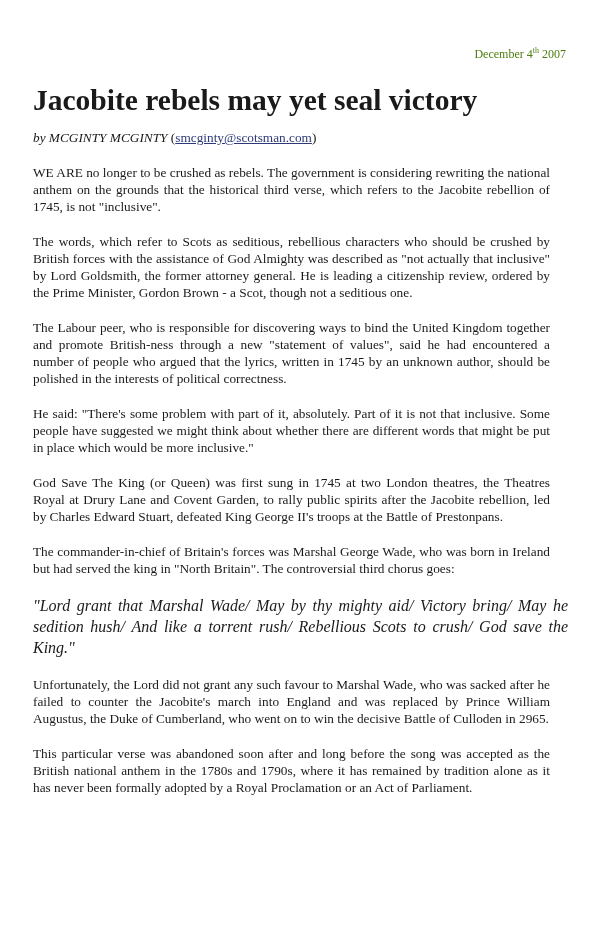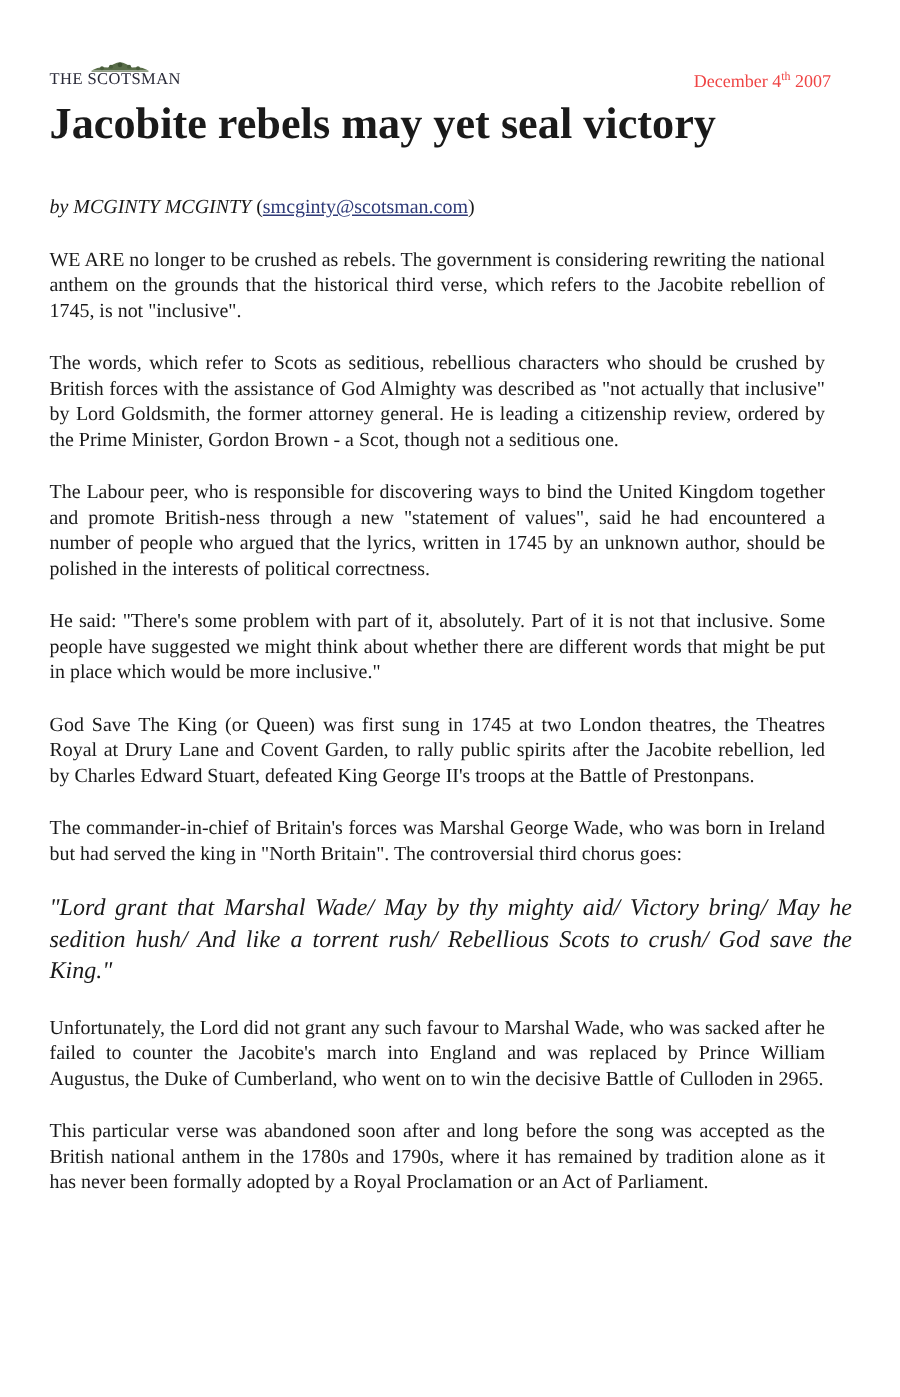--- a/index.html
+++ b/index.html
@@ -47,36 +47,36 @@
       left: 0;
       top: 9px;
       font-family: "Liberation Serif", "DejaVu Serif", serif;
       font-size: 11px;
       letter-spacing: 0.3px;
       color: #2a2a38;
       white-space: nowrap;
     }
     .date {
       position: absolute;
-      right: 14px;
+      right: 2px;
       top: 9px;
       font-size: 12px;
-      color: #ef4444;
+      color: #4d7c0f;
       white-space: nowrap;
       text-align: center;
     }
     .date sup {
       font-size: 8px;
       vertical-align: 5px;
       line-height: 0;
     }
     .headline {
       position: absolute;
       left: 0;
-      top: 66px;
+      top: 83px;
       margin: 0;
       font-family: "Liberation Serif", "DejaVu Serif", serif;
       font-weight: bold;
       font-size: 29.5px;
       line-height: 34px;
       color: #1a1a1a;
       white-space: nowrap;
     }
     .byline {
       position: absolute;
@@ -111,32 +111,20 @@
       font-style: italic;
       text-align: justify;
     }
   </style>
 </head>
 <body>
 
 <div class="page">
 
   <div class="masthead">
-    <div class="logo">
-      <svg class="logo-emblem" viewBox="0 0 40 7" xmlns="http://www.w3.org/2000/svg">
-        <path d="M1 6 Q6 3 12 4 Q16 1 20 0.5 Q24 1 28 4 Q34 3 39 6 Z" fill="#5a6e4a"></path>
-        <circle cx="8" cy="4.5" r="1.3" fill="#4a5e3c"></circle>
-        <circle cx="14" cy="3.5" r="1.4" fill="#4a5e3c"></circle>
-        <circle cx="20" cy="2.2" r="1.6" fill="#3f5233"></circle>
-        <circle cx="26" cy="3.5" r="1.4" fill="#4a5e3c"></circle>
-        <circle cx="32" cy="4.5" r="1.3" fill="#4a5e3c"></circle>
-        <line x1="1" y1="6.5" x2="39" y2="6.5" stroke="#5a6e4a" stroke-width="0.6"></line>
-      </svg>
-      <span class="logo-text">THE SCOTSMAN</span>
-    </div>
     <div class="date"><span>December 4</span><sup>th</sup><span> 2007</span></div>
   </div>
 
   <h1 class="headline">Jacobite rebels may yet seal victory</h1>
 
   <div class="byline"><span class="author">by MCGINTY MCGINTY</span><span> (</span><a>smcginty@scotsman.com</a><span>)</span></div>
 
   <div class="body">
     <p class="para">WE ARE no longer to be crushed as rebels. The government is considering rewriting the national anthem on the grounds that the historical third verse, which refers to the Jacobite rebellion of 1745, is not "inclusive".</p>
     <p class="para">The words, which refer to Scots as seditious, rebellious characters who should be crushed by British forces with the assistance of God Almighty was described as "not actually that inclusive" by Lord Goldsmith, the former attorney general. He is leading a citizenship review, ordered by the Prime Minister, Gordon Brown - a Scot, though not a seditious one.</p>

